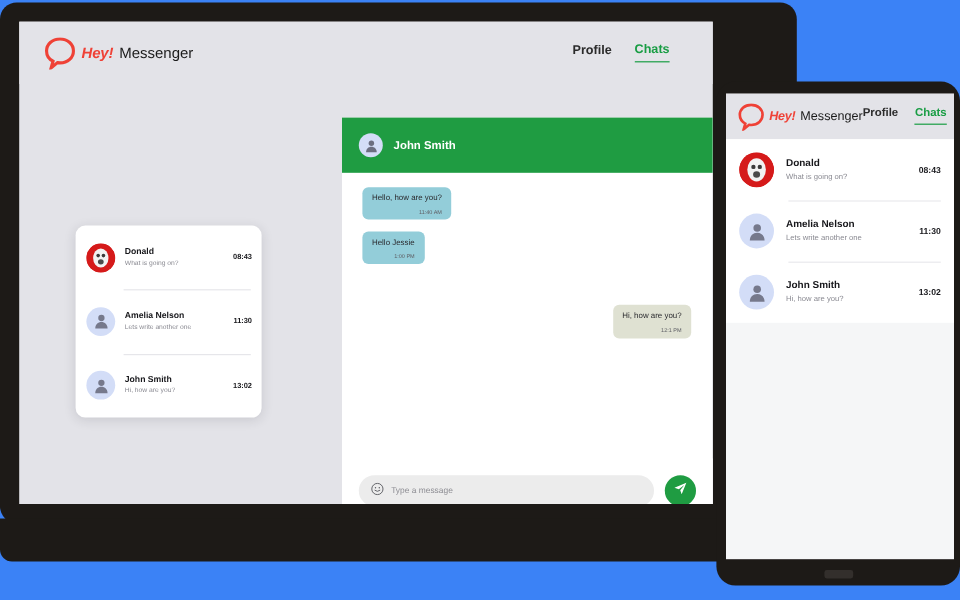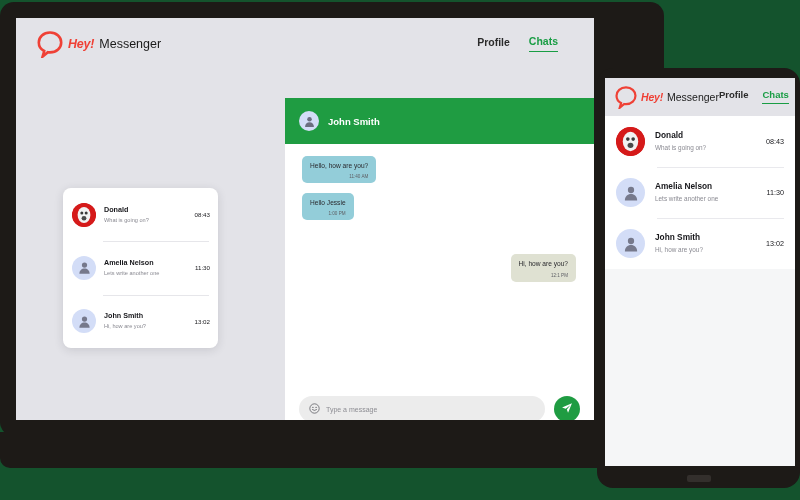--- a/index.html
+++ b/index.html
@@ -2,21 +2,21 @@
 <html><head>
 <meta charset="utf-8">
 <style>
   * { box-sizing: border-box; margin: 0; padding: 0; }
   html, body {
     width: 800px; height: 500px;
     background: #ffffff;
     font-family: "Liberation Sans", sans-serif;
     overflow: hidden;
   }
-  #stage { position: relative; width: 800px; height: 500px; background: #14532d; }
+  #stage { position: relative; width: 800px; height: 500px; background: #3b82f6; }
 
   
   .laptop-frame {
     position: absolute; left: 0px; top: 2px;
     width: 664px; height: 434px;
     background: #1d1a17;
     border-radius: 14px;
     box-shadow: 0 0 0 0 rgba(0,0,0,0);
   }
   .laptop-screen {
@@ -68,21 +68,21 @@
   }
   .avatar.photo {
     background: #d51a1a;
     display: flex; align-items: center; justify-content: center;
     overflow: hidden;
   }
   .row-texts { margin-left: 8px; flex: 1; min-width: 0; }
   .row-name { font-size: 7.2px; font-weight: bold; color: #17171b; line-height: 1.2; }
   .row-prev { font-size: 5.6px; color: #8a8a92; margin-top: 2.5px; line-height: 1.2;
               white-space: nowrap; overflow: hidden; text-overflow: ellipsis; }
-  .row-time { font-size: 6.2px; font-weight: normal; color: #17171b; flex: none; margin-left: 4px; padding-left: 24px; }
+  .row-time { font-size: 6.2px; font-weight: bold; color: #17171b; flex: none; margin-left: 4px; padding-left: 24px; }
 
   
   .d-conv {
     position: absolute; left: 269px; top: 80px;
     width: 309px; height: 338px;
     background: #ffffff;
   }
   .conv-head {
     height: 46px; background: #1f9c42;
     display: flex; align-items: center; padding-left: 14px;

